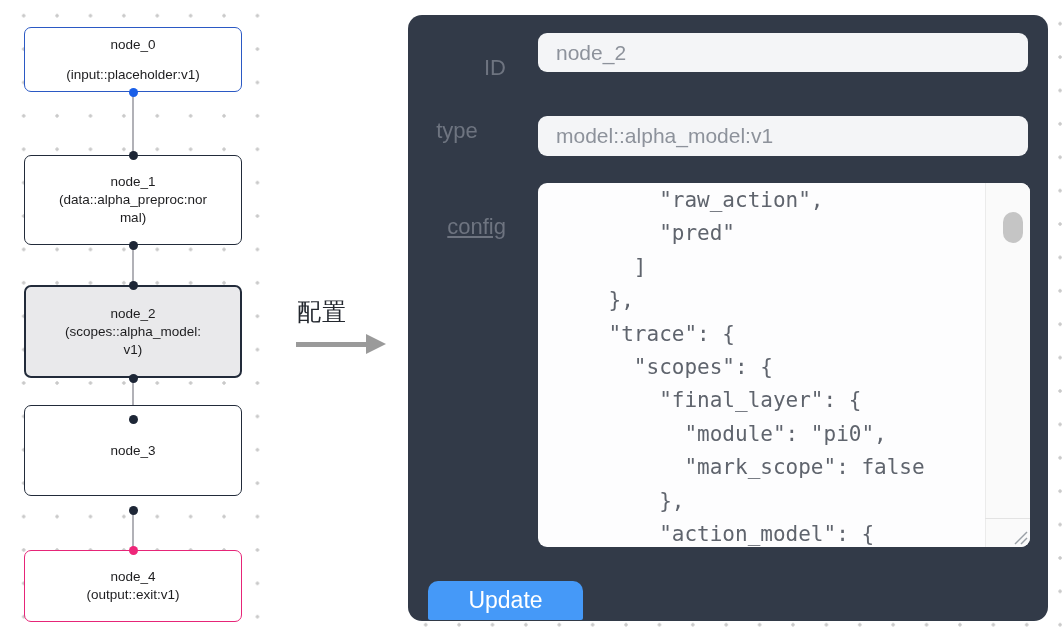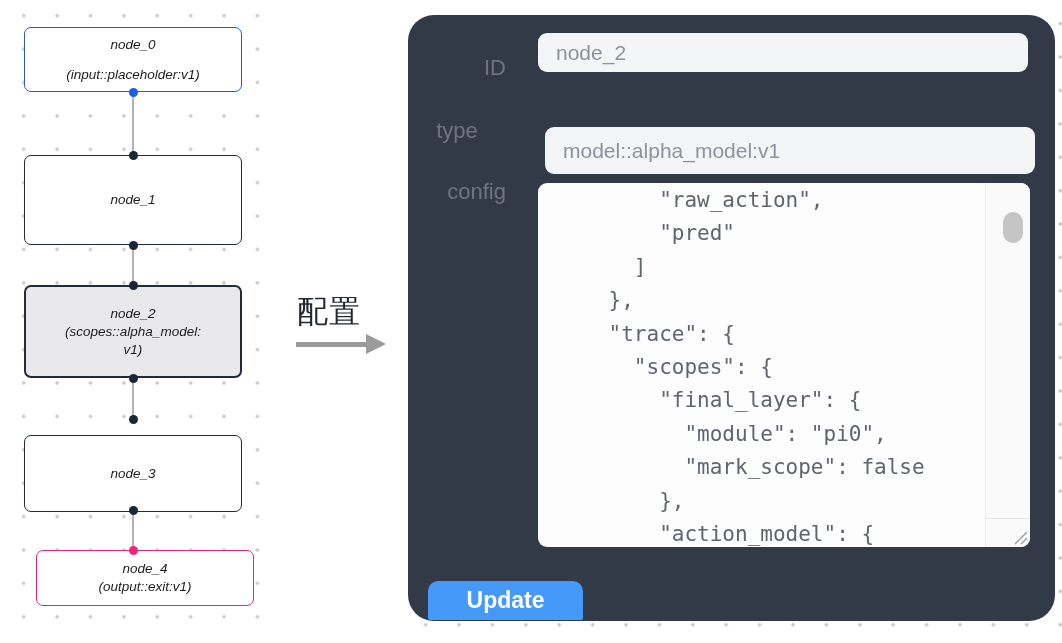--- a/index.html
+++ b/index.html
@@ -15,70 +15,70 @@
   }
   .canvas-left{left:0;width:268px;background-position:7px -1px;}
   .canvas-right{left:395px;width:667px;background-position:14px 7px;}
 
   
   .edge{position:absolute;left:132px;width:1.6px;background:#b1b1b7;z-index:1;}
   .node{
     position:absolute;left:24px;width:218px;box-sizing:border-box;
     background:#ffffff;border:1.6px solid #222b3a;border-radius:7px;
     display:flex;flex-direction:column;align-items:center;justify-content:center;
-    z-index:2;color:#1d1d1f;font-style:italic;
+    z-index:2;color:#1d1d1f;
   }
   .node .node-name{font-size:13.5px;line-height:18px;}
   .node .node-sub{font-size:13.5px;line-height:18px;word-break:break-all;text-align:center;}
   .n0{top:27px;height:65px;border-color:#2b59c4;}
   .n1{top:155px;height:90px;}
   .n2{top:285px;height:93px;background:#e9e9eb;border-width:2.5px;}
-  .n3{top:435px;height:77px;gap:8px;}
-  .n4{top:550px;height:56px;border-color:#e62578;margin-left:12px;}
+  .n3{top:405px;height:91px;gap:8px;}
+  .n4{top:550px;height:72px;border-color:#e62578;}
   .n0 .node-sub{width:176px;margin-top:12px;}
   .n1 .node-sub{width:158px;}
   .n2 .node-sub{width:140px;}
   .n3 .node-sub{width:152px;}
   .n4 .node-sub{width:160px;text-align:center;}
   .handle{position:absolute;left:128.5px;width:9px;height:9px;border-radius:50%;z-index:3;}
   .h-blue{background:#1a5fe8;}
   .h-dark{background:#1d2636;}
   .h-pink{background:#ee2679;}
 
   
   .anno-label{
-    position:absolute;left:297px;top:294px;font-size:31px;line-height:36px;
+    position:absolute;left:297px;top:294px;font-size:24px;line-height:36px;
     color:#23272e;letter-spacing:1px;z-index:4;
   }
   .arrow-shaft{position:absolute;left:296px;top:342px;width:72px;height:5px;background:#9a9a9a;z-index:4;}
   .arrow-head{
     position:absolute;left:366px;top:334px;width:0;height:0;z-index:4;
     border-left:20px solid #9a9a9a;border-top:10.5px solid transparent;border-bottom:10.5px solid transparent;
   }
 
   
   .panel{
     position:absolute;left:408px;top:15px;width:640px;height:606px;
-    background:#323a48;border-radius:26px;z-index:5;padding-left:7px;
+    background:#323a48;border-radius:14px;z-index:5;
   }
   .f-label{
     position:absolute;left:0;width:98px;text-align:right;
     font-size:22px;line-height:28px;color:#6e7480;
   }
   .lbl-id{top:39px;}
   .lbl-type{top:102px;text-align:center;}
-  .lbl-config{top:163px;}
+  .lbl-config{top:198px;text-decoration:underline;}
   .field{
     position:absolute;left:130px;width:490px;height:39px;box-sizing:border-box;
     background:#f4f5f7;border:none;outline:none;border-radius:9px;
     font-family:"Liberation Sans","DejaVu Sans",sans-serif;
     font-size:21px;color:#8d929b;padding:0 18px;
   }
   .fld-id{top:18px;}
-  .fld-type{top:112px;height:47px;margin-left:7px;}
+  .fld-type{top:101px;height:40px;}
   .config-editor{
     position:absolute;left:130px;top:168px;width:492px;height:364px;
     background:#fdfdfe;border-radius:9px;overflow:hidden;
   }
   .config-pre{
     margin:0;padding:1px 0 0 20px;white-space:pre;
     font-family:"DejaVu Sans Mono","Liberation Mono",monospace;
     font-size:21px;line-height:33.4px;color:#5f646d;
   }
   .gutter{
@@ -87,41 +87,42 @@
   }
   .corner-line{position:absolute;right:0;bottom:28px;width:45px;border-top:1px solid #e3e3e3;}
   .thumb{
     position:absolute;right:7px;top:29px;width:20px;height:31px;
     background:#c5c5c5;border-radius:10px;
   }
   .resize-grip{position:absolute;right:2px;bottom:2px;width:16px;height:16px;}
   .update-btn{
     position:absolute;left:20px;top:566px;width:155px;height:39px;
     background:#4599f8;border:none;border-radius:10px 10px 2px 2px;
-    color:#ffffff;font-size:23px;font-weight:bold;
+    color:#ffffff;font-size:23px;font-weight:normal;
     font-family:"Liberation Sans","DejaVu Sans",sans-serif;
     display:flex;align-items:center;justify-content:center;cursor:pointer;
   }
 </style>
 </head>
 <body>
 
 <div class="canvas canvas-left">
 
   <div class="edge" style="top:92px;height:63px;"></div>
   <div class="edge" style="top:245px;height:40px;"></div>
   <div class="edge" style="top:378px;height:41px;"></div>
   <div class="edge" style="top:510px;height:40px;"></div>
 
   <div class="node n0">
     <div class="node-name">node_0</div>
     <div class="node-sub">(input::placeholder:v1)</div>
   </div>
   <div class="node n1">
     <div class="node-name">node_1</div>
+    <div class="node-sub">(data::alpha_preproc:normal)</div>
   </div>
   <div class="node n2">
     <div class="node-name">node_2</div>
     <div class="node-sub">(scopes::alpha_model:v1)</div>
   </div>
   <div class="node n3">
     <div class="node-name">node_3</div>
   </div>
   <div class="node n4">
     <div class="node-name">node_4</div>

